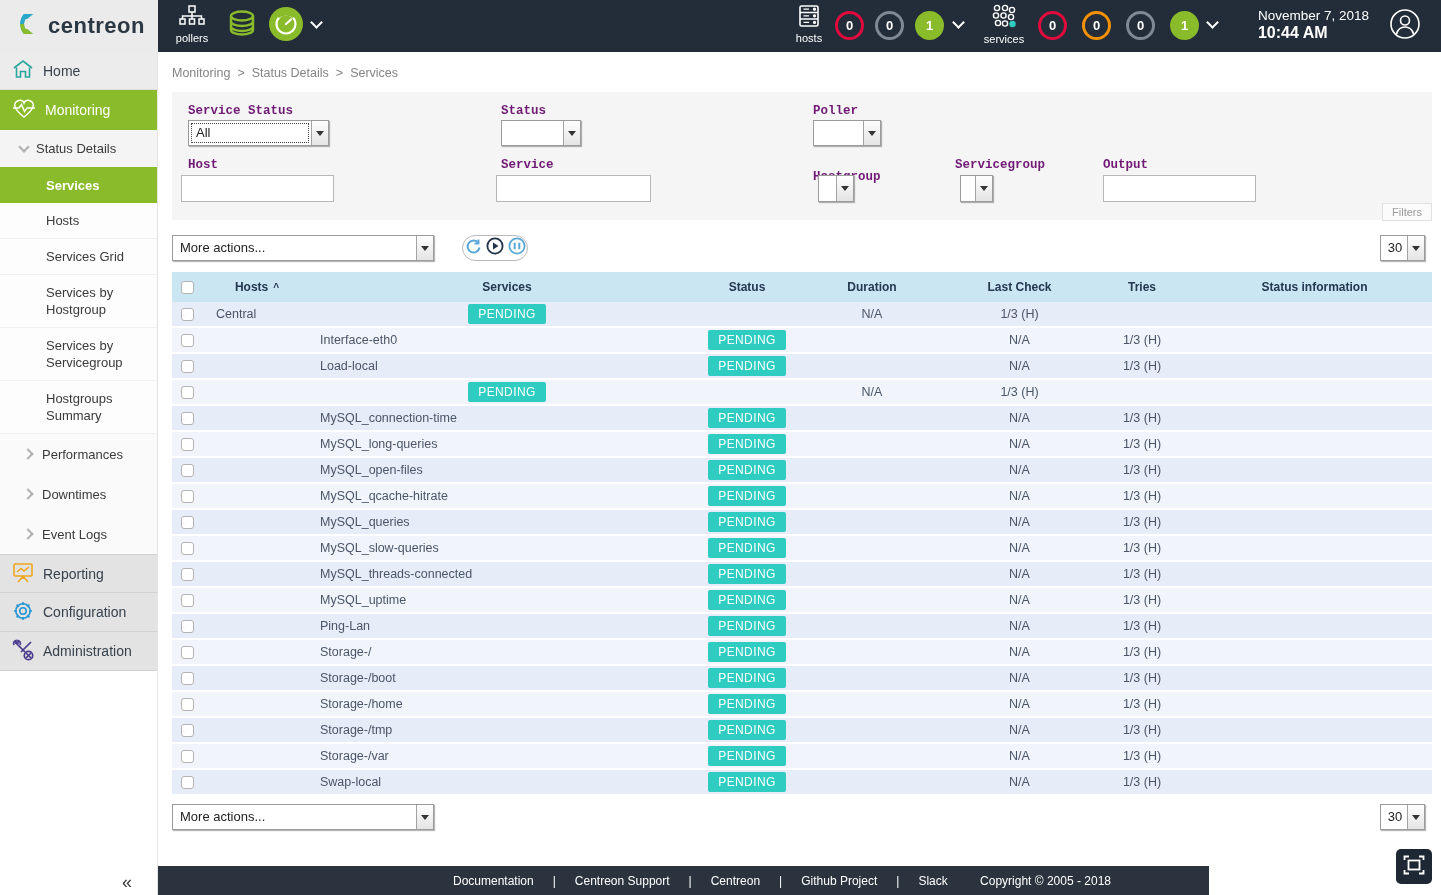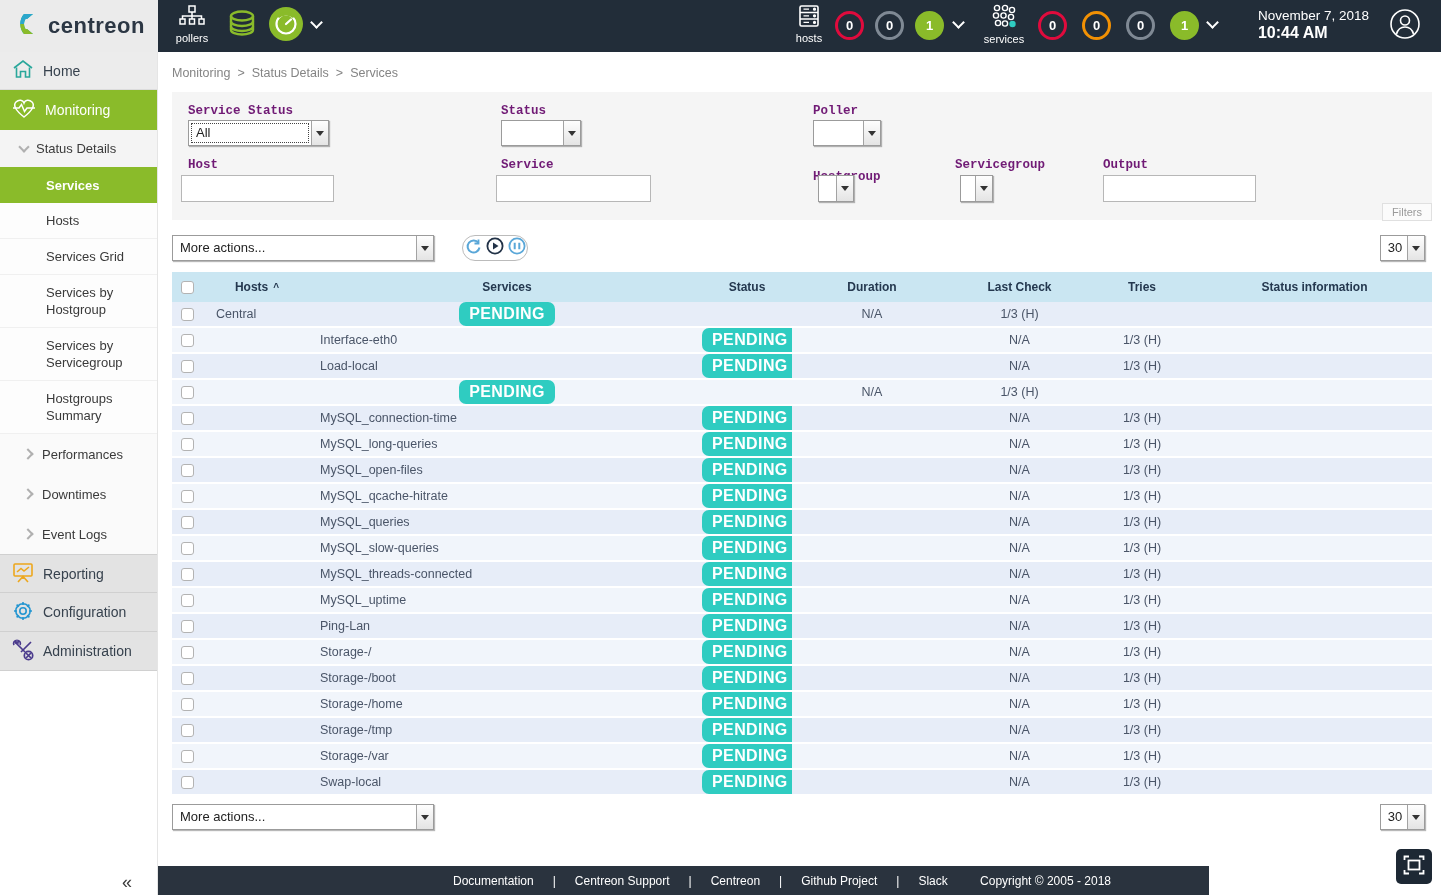--- a/index.html
+++ b/index.html
@@ -83,22 +83,22 @@
   .thead .td { text-align:center; }
   .body-row { height:26px; border-bottom:2px solid #fff; font-size:12.5px; color:#4a5568; }
   .body-row.odd  { background:#e7edf8; }
   .body-row.even { background:#f1f5fb; }
   .td { overflow:hidden; white-space:nowrap; }
   .td.c-check { display:flex; justify-content:center; }
   .td.c-host { padding-left:14px; text-align:left; }
   .td.c-svc  { padding-left:8px; text-align:left; }
   .td.center { text-align:center; }
   .checkbox { width:13px; height:13px; background:#fff; border:1px solid #b3b3b3; border-radius:3px; display:inline-block; }
-  .badge { display:inline-block; background:#2fccc1; color:#fff; font-size:16px; font-weight:bold;
-    padding:3px 10px 3px; border-radius:7px; letter-spacing:.4px; }
+  .badge { display:inline-block; background:#2fccc1; color:#fff; font-size:12px; font-weight:normal;
+    padding:3px 10px 3px; border-radius:2px; letter-spacing:.4px; }
   .sortcaret { font-size:10px; font-weight:bold; margin-left:5px; color:#24384f; }
 
   .bottom-toolbar { position:absolute; left:0; top:752px; width:1283px; height:30px; }
 
   
   .footer { position:absolute; left:158px; bottom:0; width:1051px; height:29px; background:#2a333e;
     display:flex; align-items:center; color:#fff; font-size:12px; }
   .f-links { margin-left:295px; display:flex; align-items:center; gap:0; }
   .f-links .link { padding:0 0; }
   .f-links .pipe { margin:0 19px; color:#fff; }

